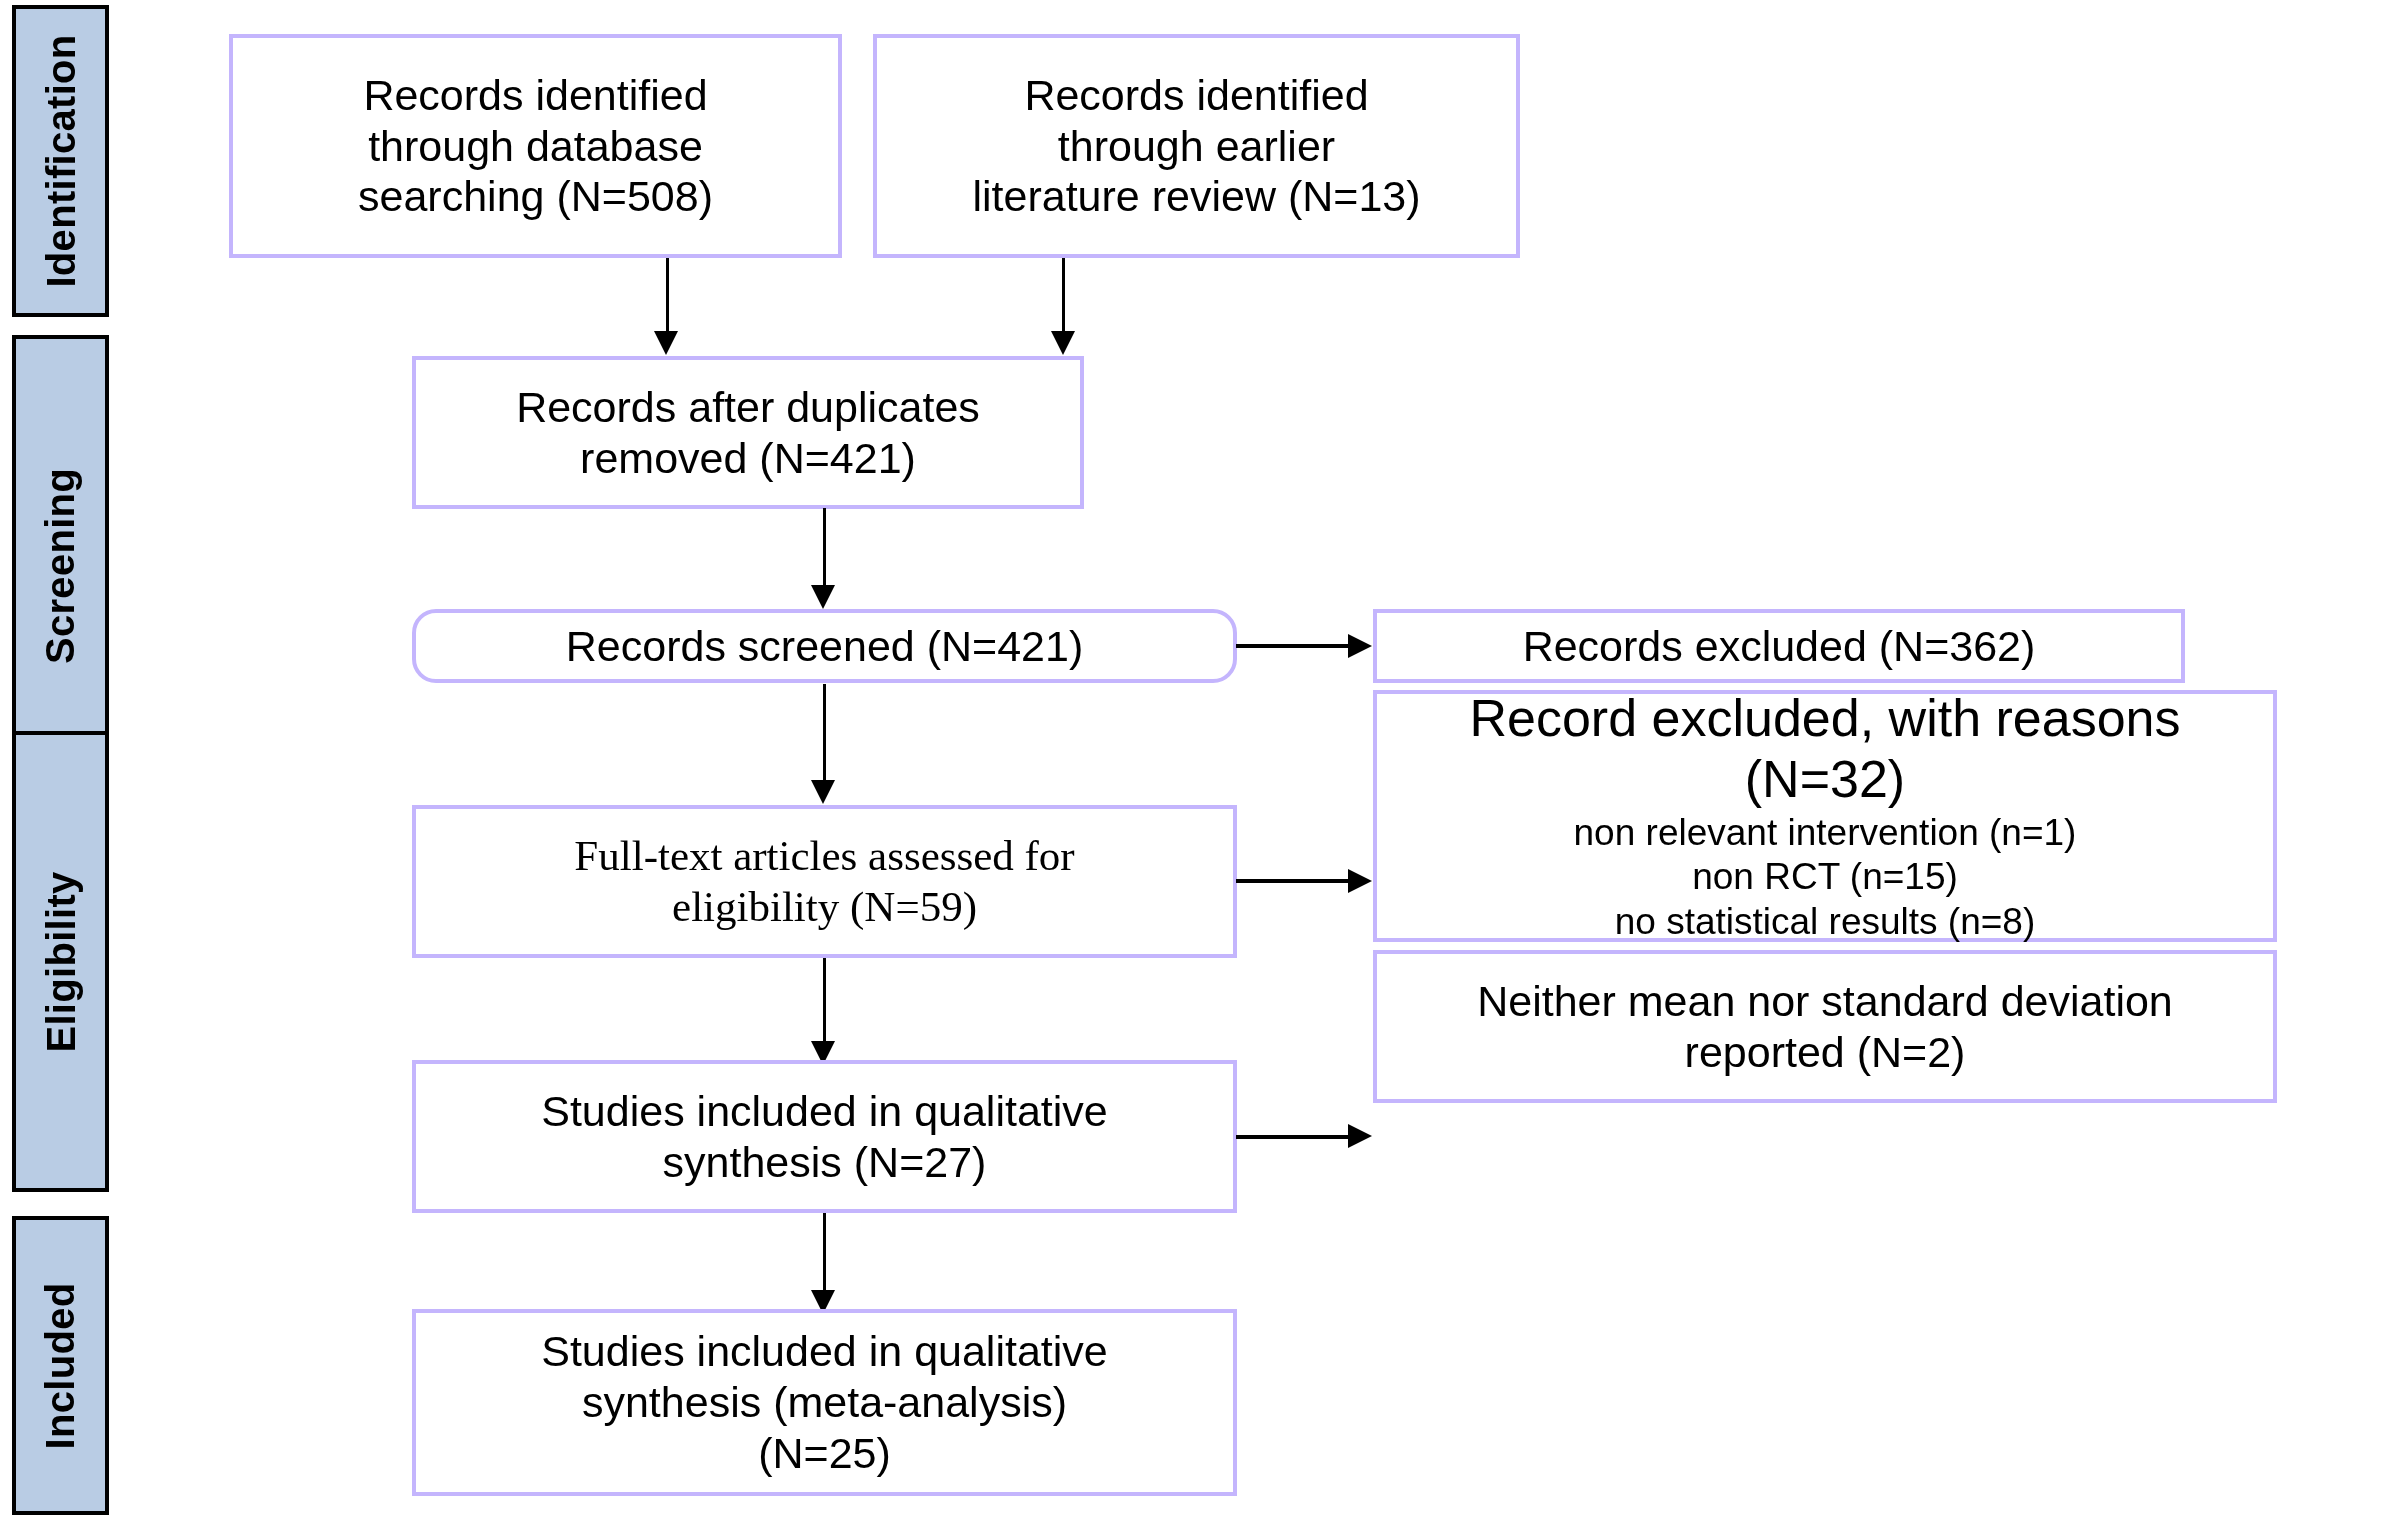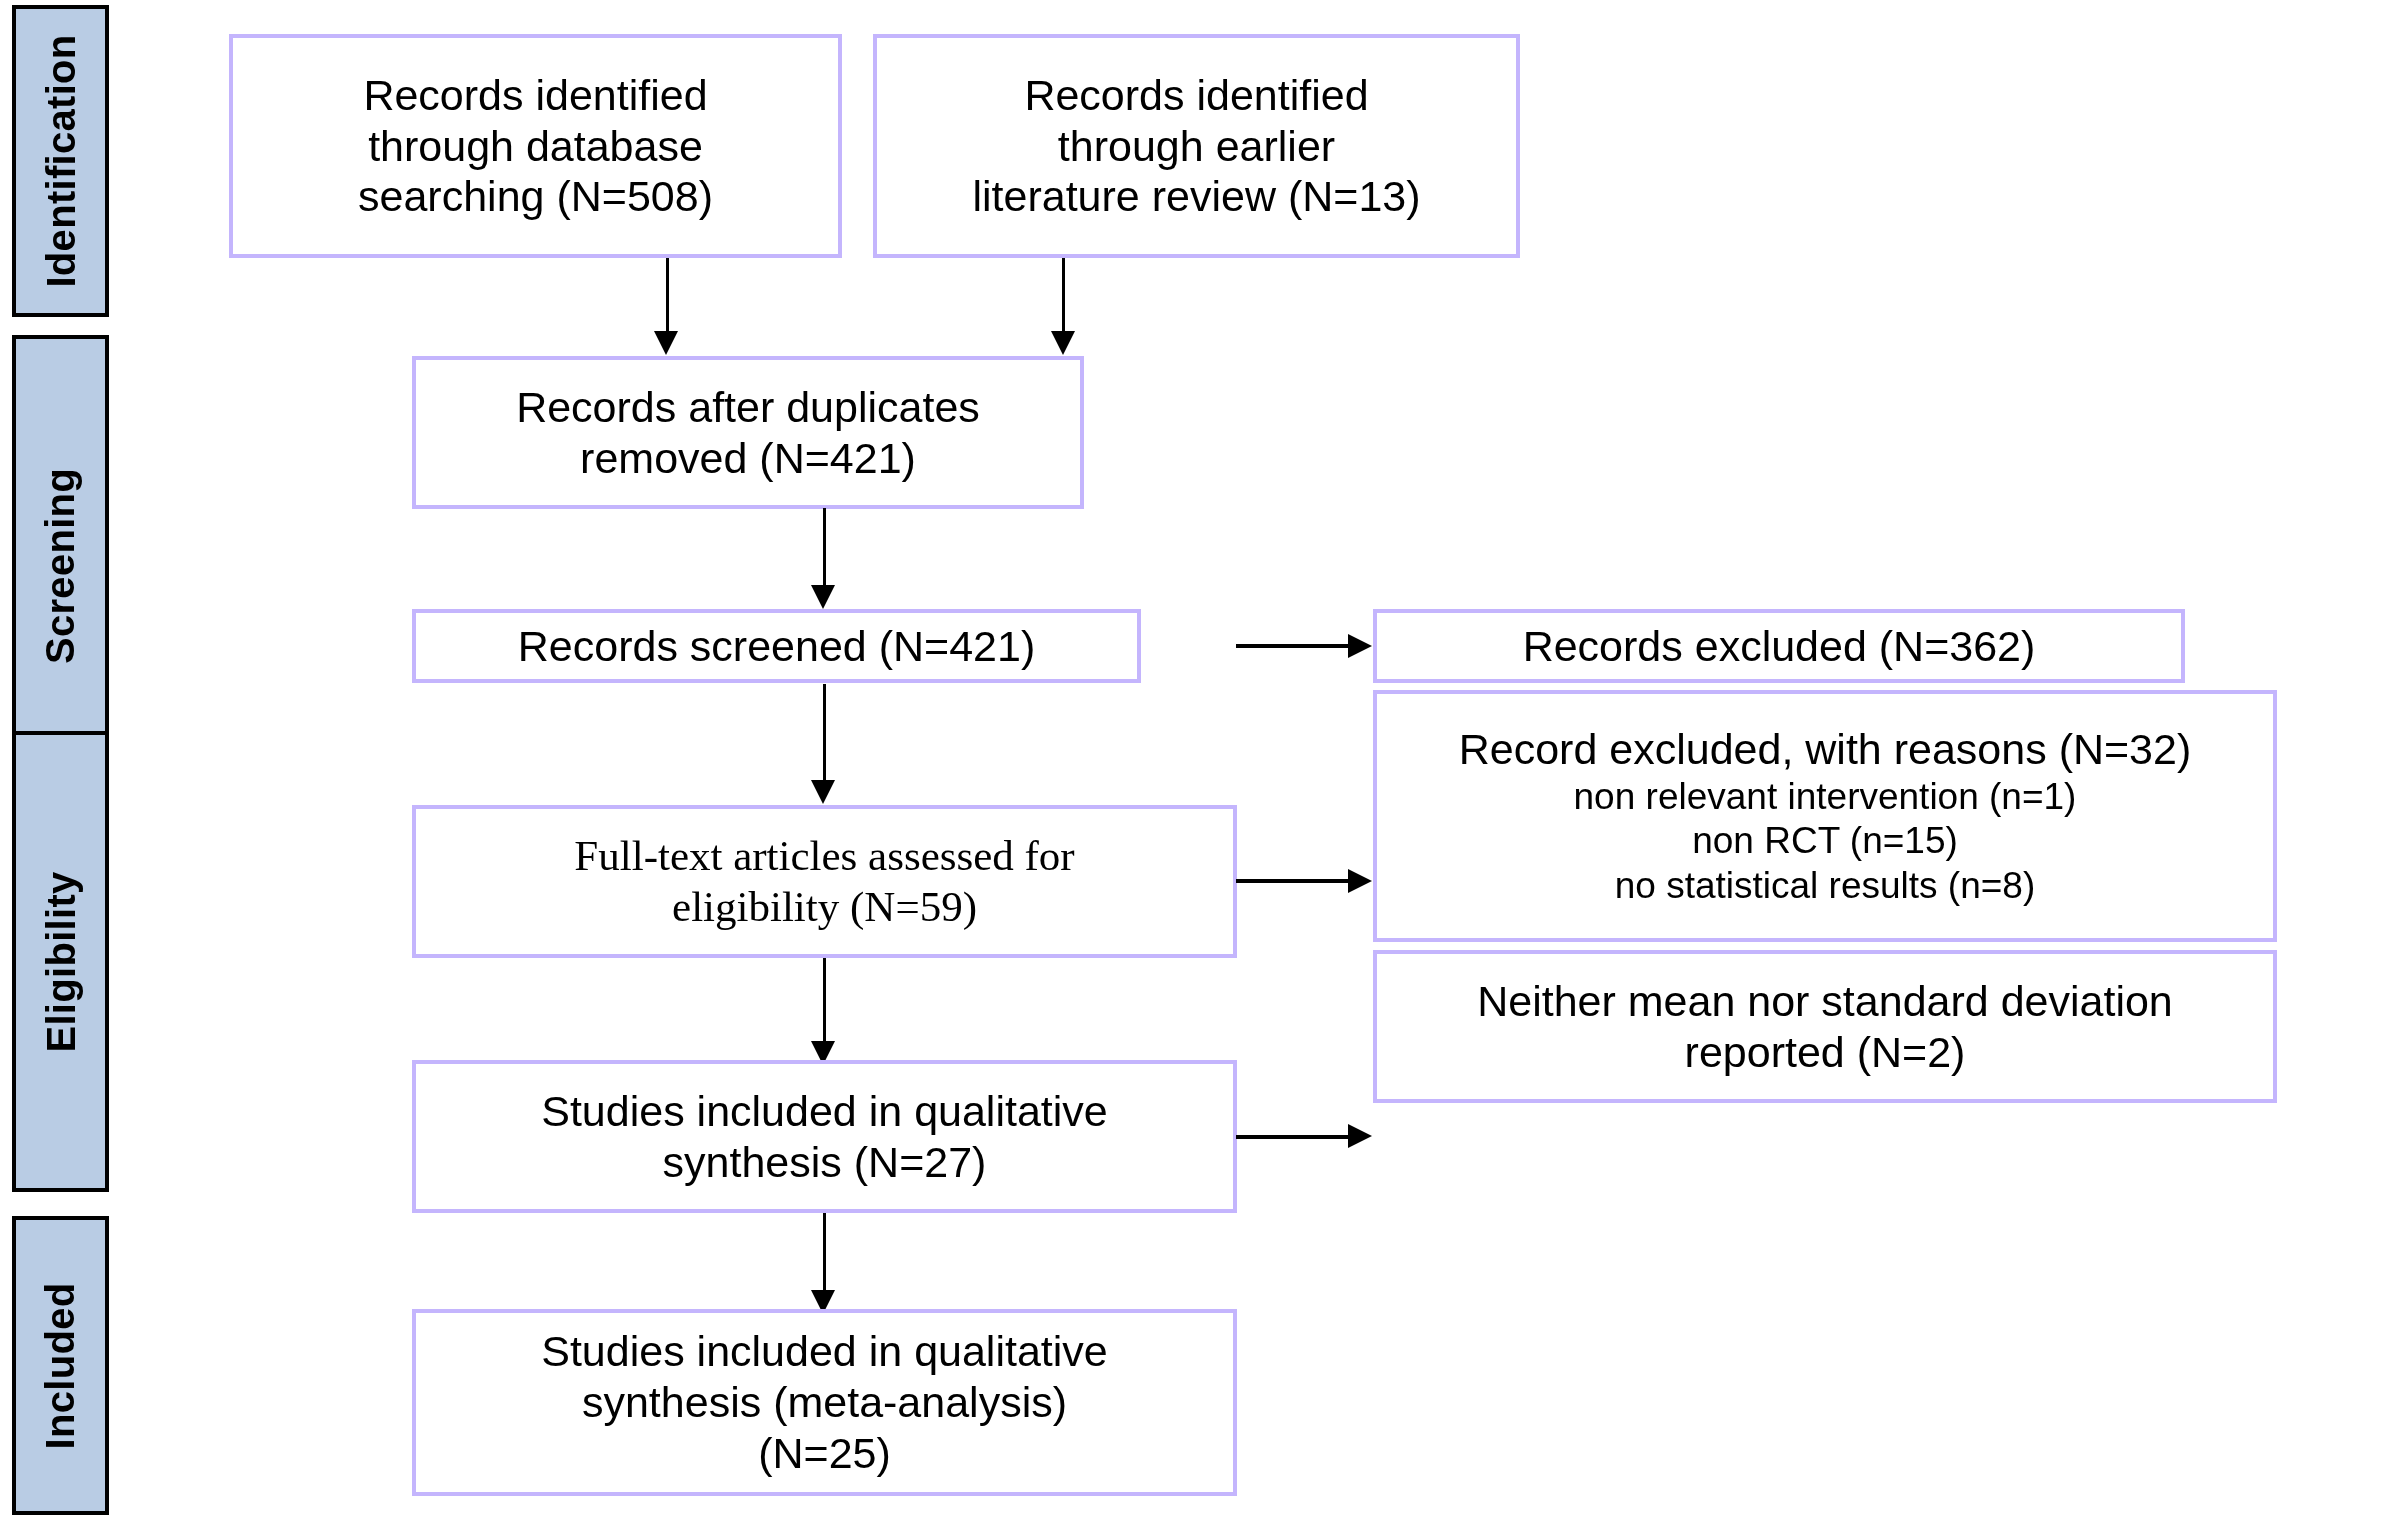--- a/index.html
+++ b/index.html
@@ -49,21 +49,21 @@
     text-align: center;
     color: #000000;
     padding: 2.6px 6.6px;
   }
   .flow-box .box-text {
     font-size: 43px;
     line-height: 1.18;
     white-space: pre-line;
   }
   .flow-box .box-head {
-    font-size: 43px;
+    font-size: 52px;
     line-height: 1.18;
     white-space: pre-line;
   }
   .flow-box .reason-line {
     font-size: 37px;
     line-height: 1.2;
     white-space: pre-line;
   }
 
   
@@ -134,21 +134,21 @@
   <div class="arrow-down" style="left:1051px; top:331px;"></div>
 
   <div class="flow-box" style="left:412px; top:356px; width:672px; height:153px;">
     <span class="box-text">Records after duplicates
 removed (N=421)</span>
   </div>
 
   <div class="v-line" style="left:823px; top:508px; width:3.3px; height:80px;"></div>
   <div class="arrow-down" style="left:811px; top:585px;"></div>
 
-  <div class="flow-box" style="left:412px; top:609px; width:729px; height:74px;">
+  <div class="flow-box" style="left:412px; top:609px; width:825px; height:74px;border-radius:24px;">
     <span class="box-text">Records screened (N=421)</span>
   </div>
 
   <div class="flow-box" style="left:1373px; top:609px; width:812px; height:74px;">
     <span class="box-text">Records excluded (N=362)</span>
   </div>
 
   <div class="h-line" style="left:1236px; top:644px; width:115px; height:4px;"></div>
   <div class="arrow-right" style="left:1348px; top:634px;"></div>
 

